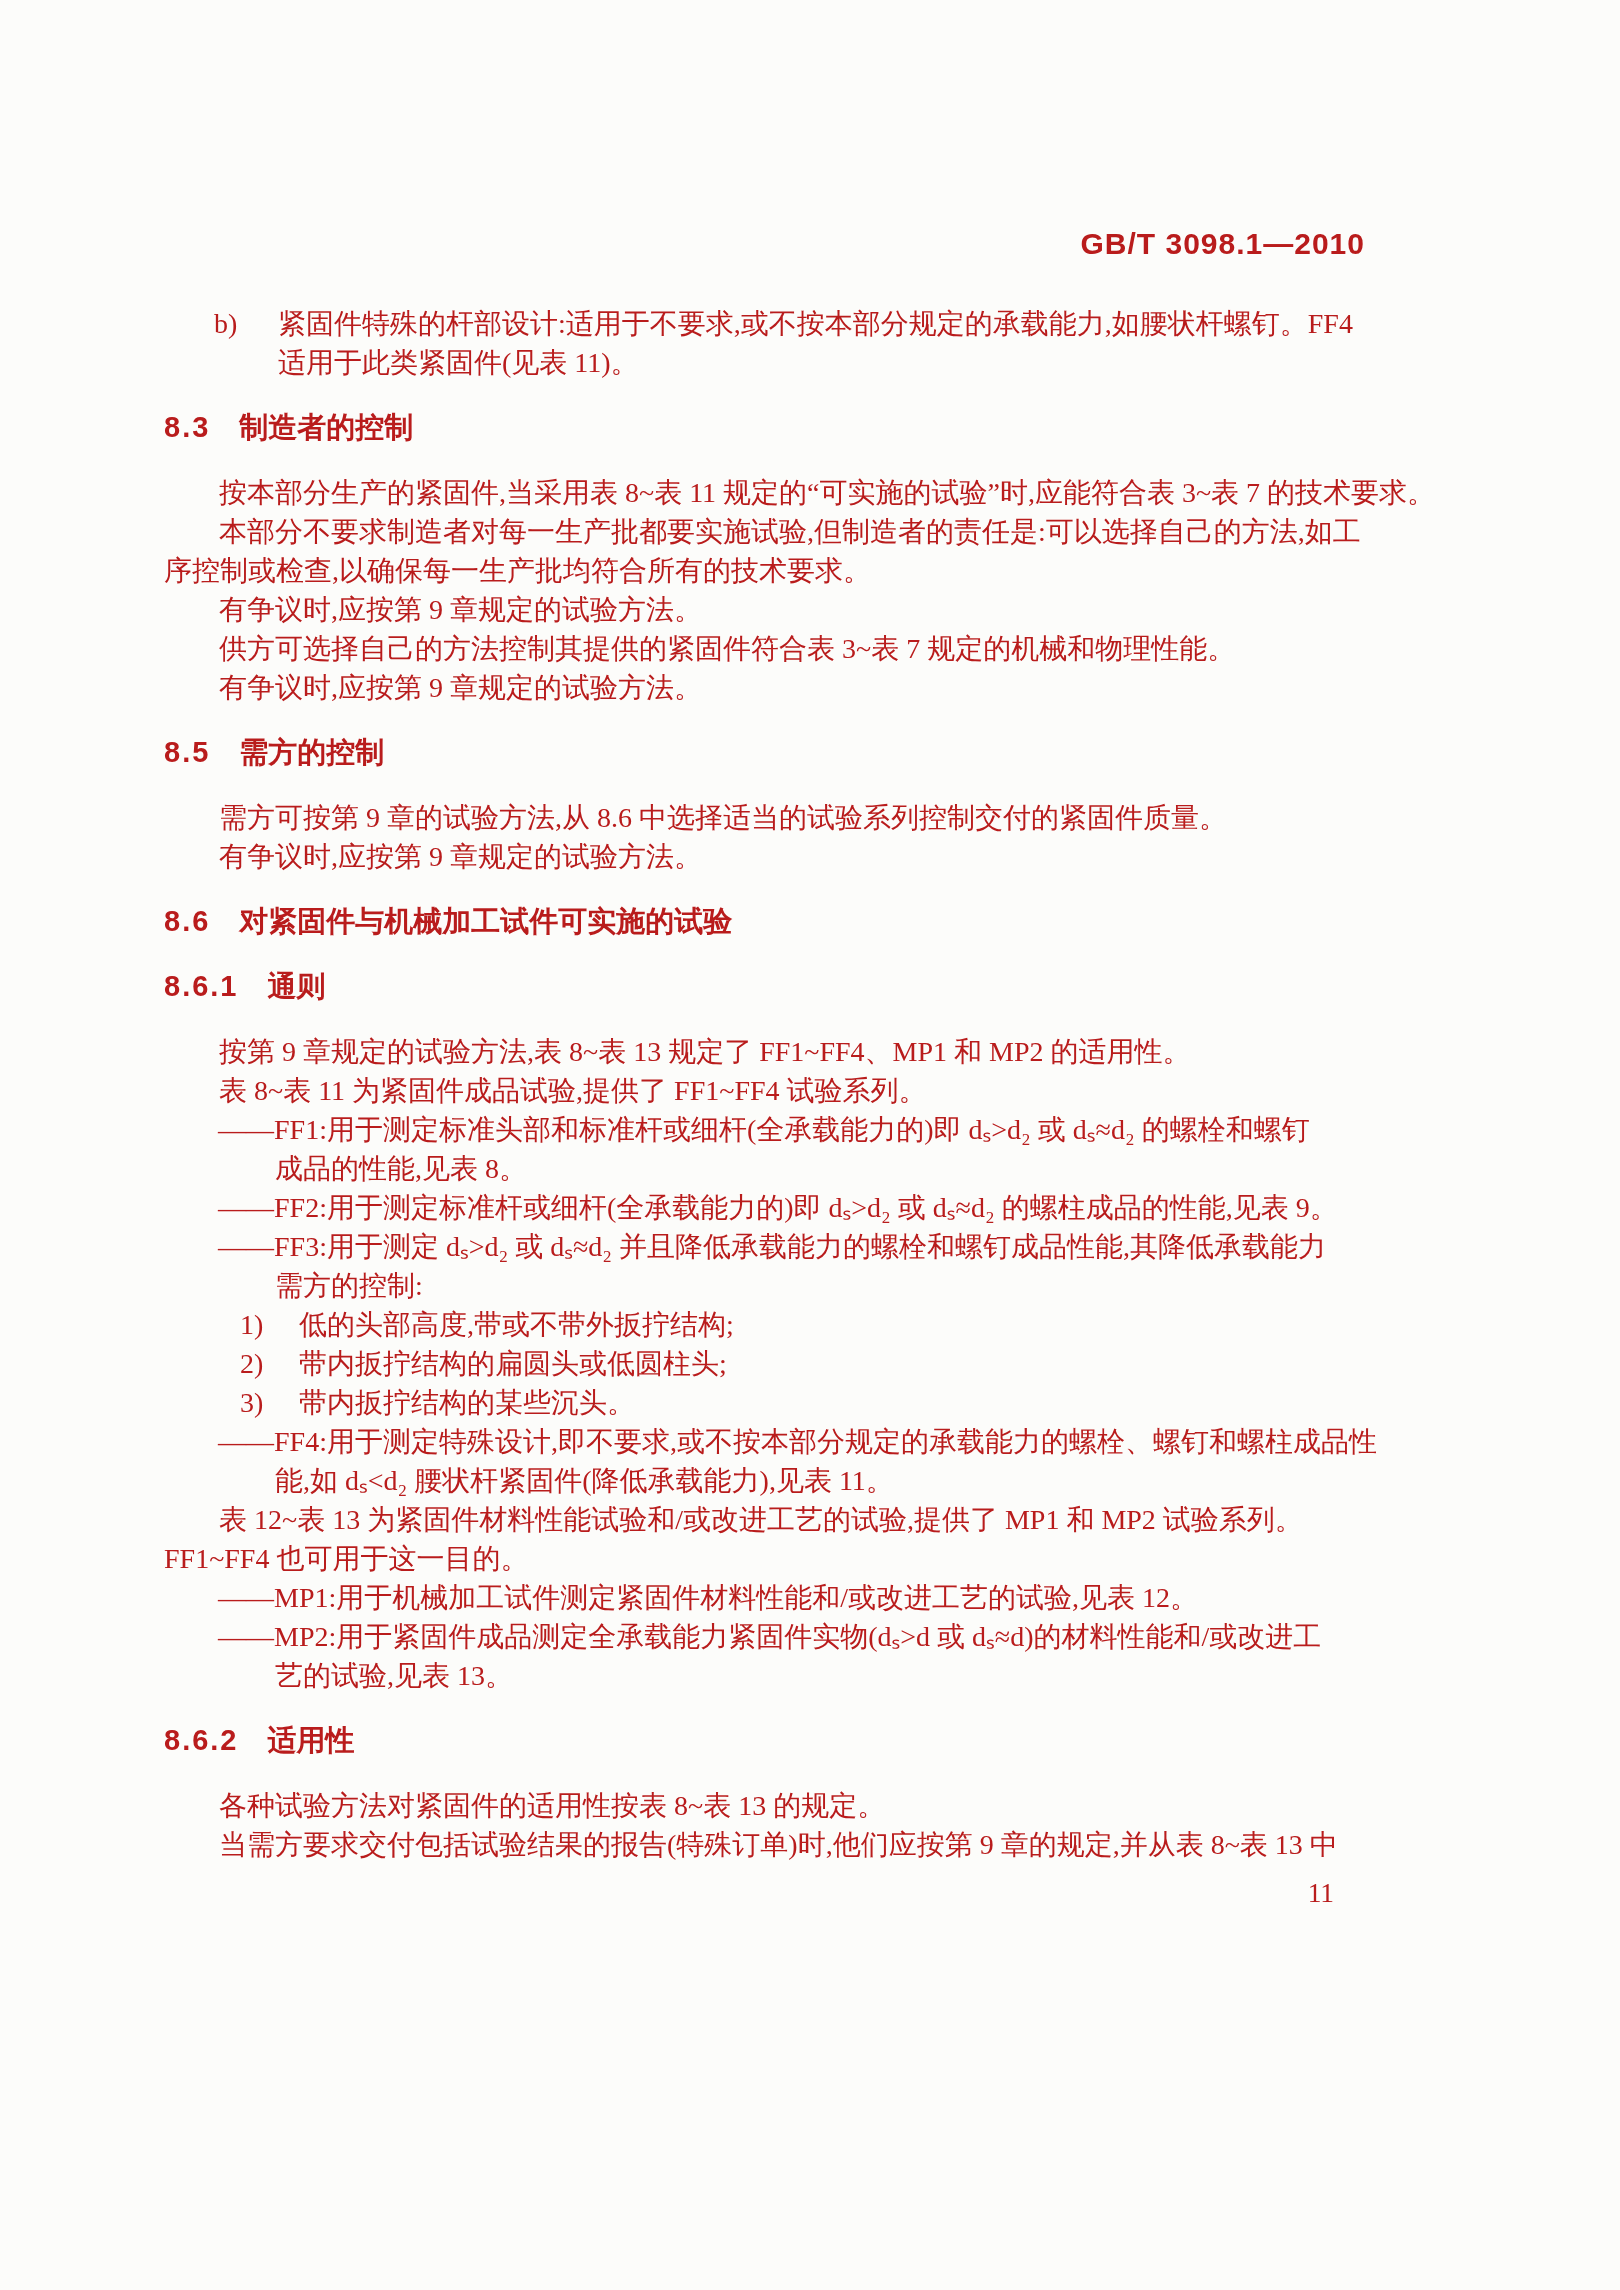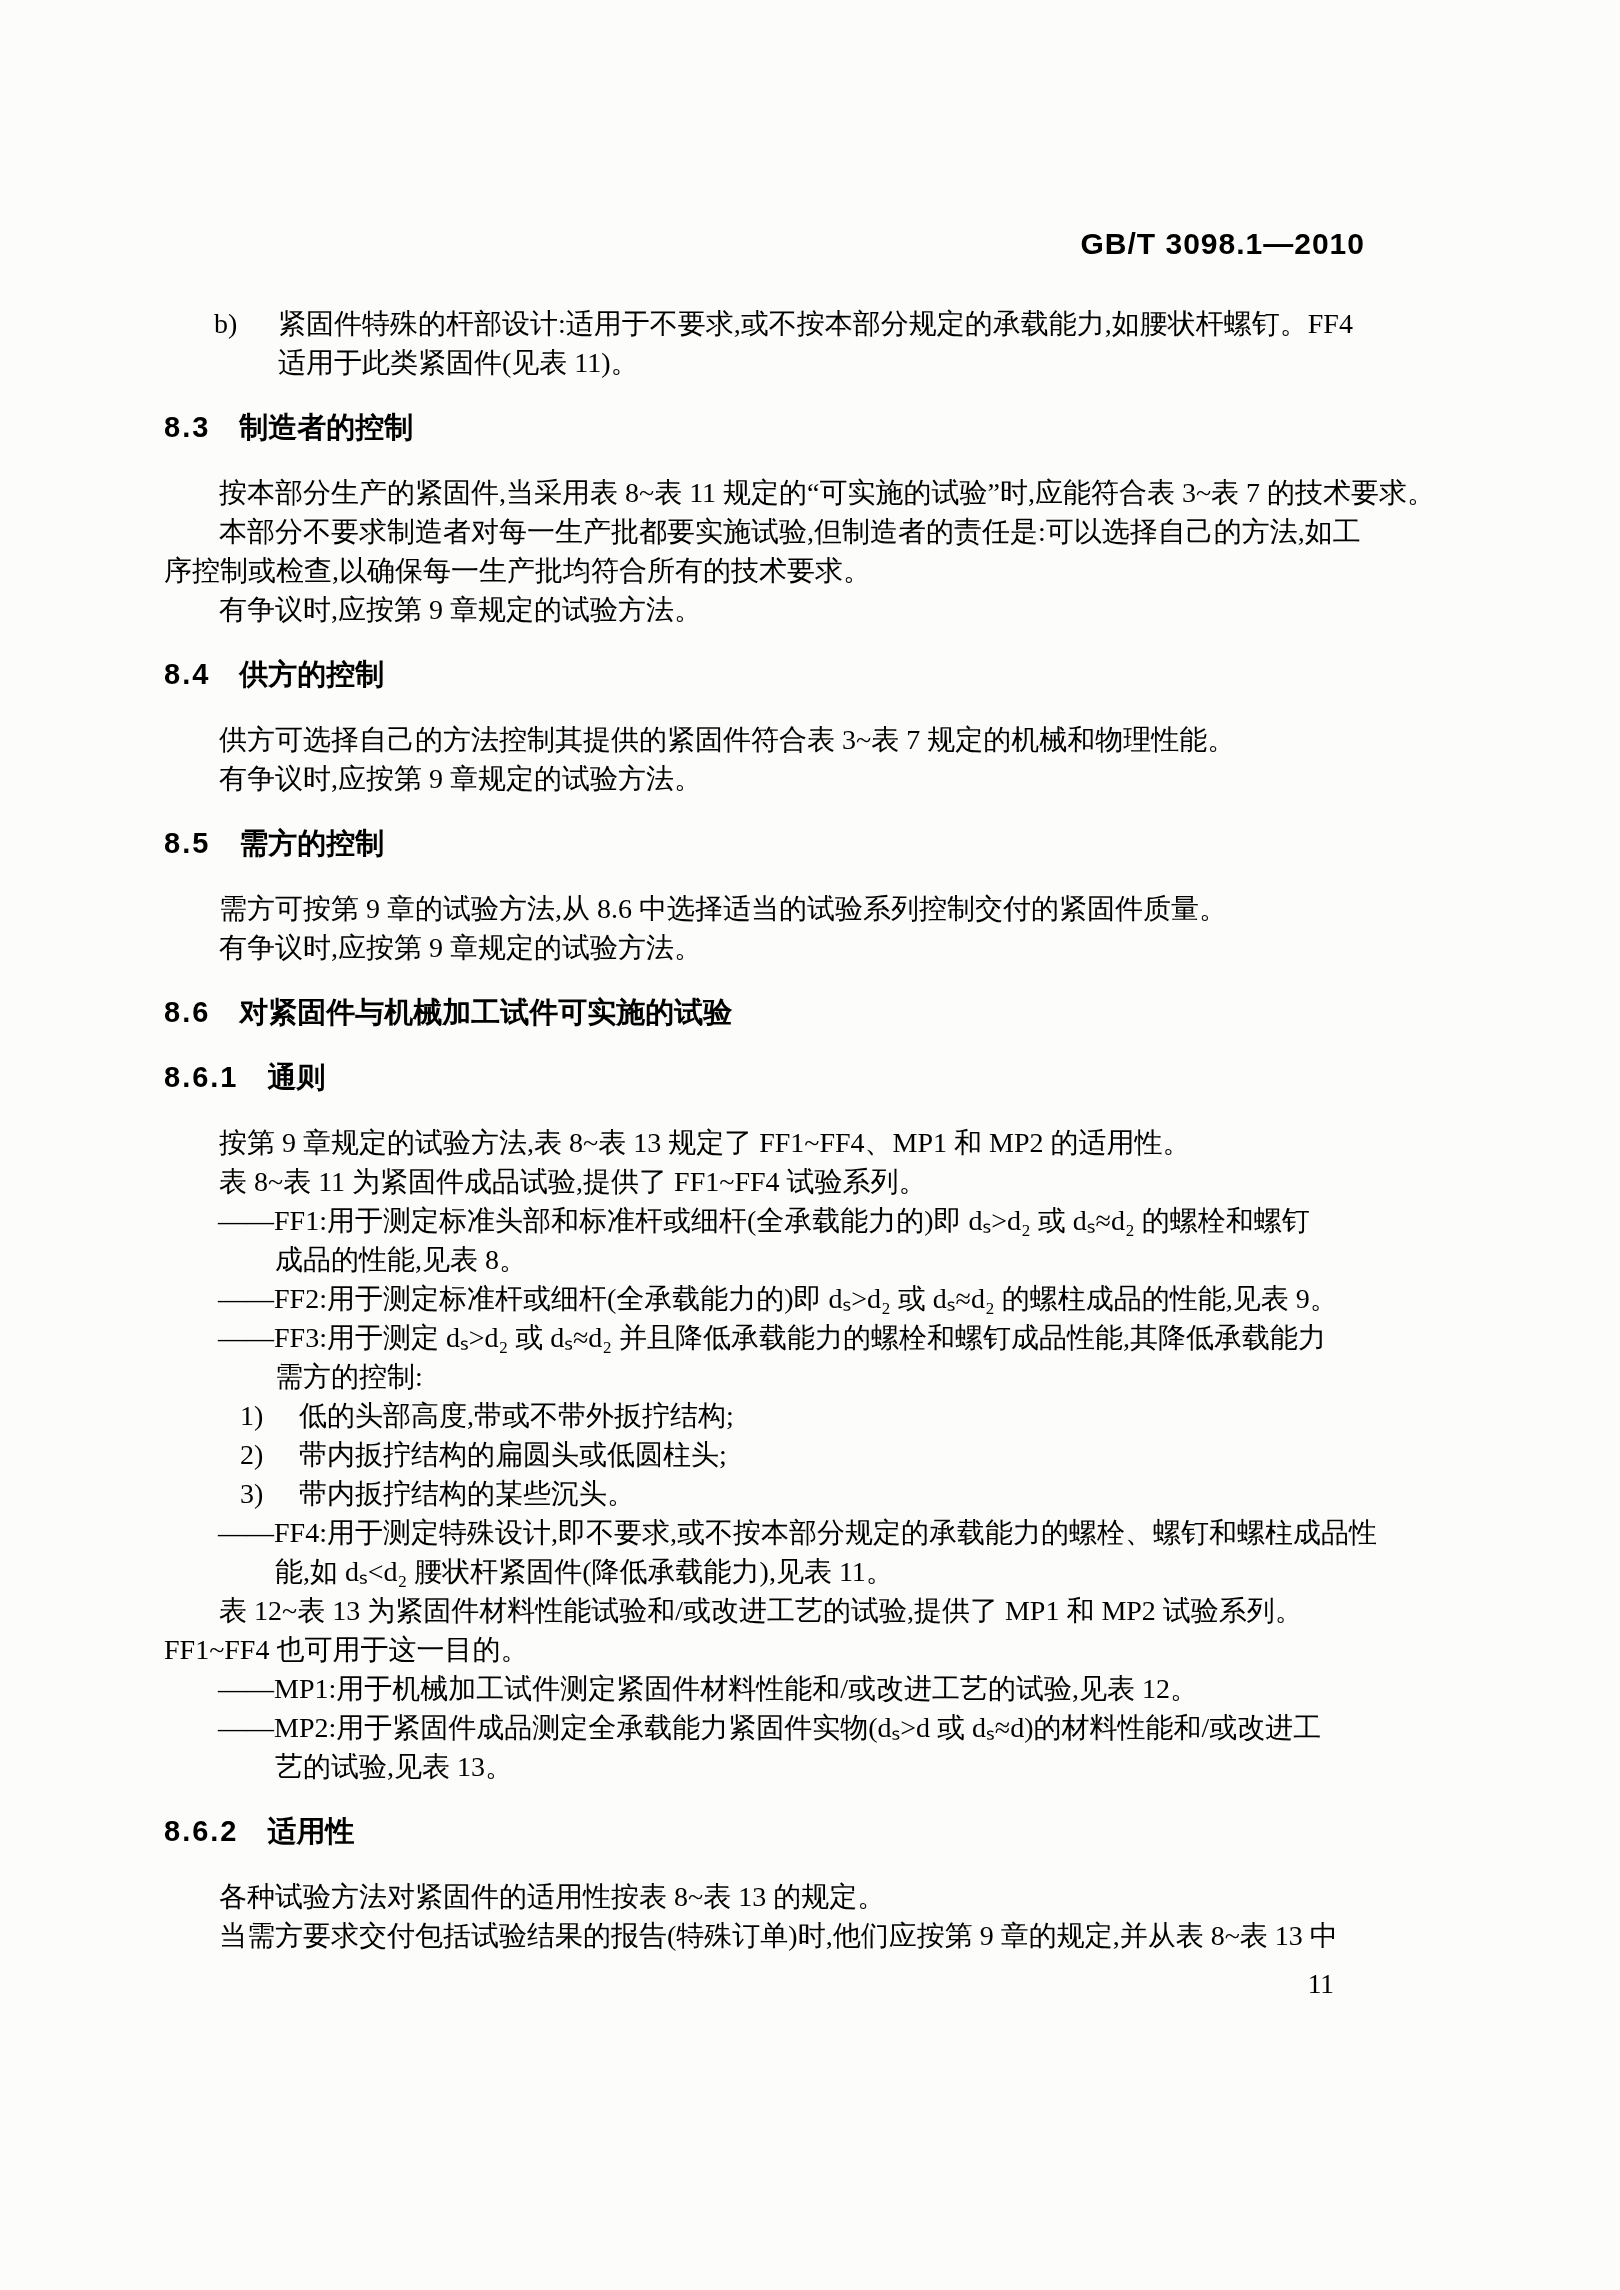--- a/index.html
+++ b/index.html
@@ -1,21 +1,21 @@
 <!DOCTYPE html>
 <html><head>
 <meta charset="utf-8">
 <style>
   html, body { margin: 0; padding: 0; background: #ffffff; }
   .page {
     position: relative;
     width: 1620px;
     height: 2291px;
     background: #fcfcfa;
-    color: #000000;
+    color: #b91c1c;
     font-family: "Liberation Serif", serif;
     overflow: hidden;
   }
   .doc-header {
     position: absolute;
     top: 227px;
     right: 255px;
     font-family: "Liberation Sans", sans-serif;
     font-weight: bold;
     font-size: 30px;
@@ -71,23 +71,20 @@
     <div class="line li-cont">适用于此类紧固件(见表 11)。</div>
 
     <div class="heading">
       <span class="h-num">8.3</span><span>制造者的控制</span>
     </div>
     <div class="line indent">按本部分生产的紧固件,当采用表 8~表 11 规定的“可实施的试验”时,应能符合表 3~表 7 的技术要求。</div>
     <div class="line indent">本部分不要求制造者对每一生产批都要实施试验,但制造者的责任是:可以选择自己的方法,如工</div>
     <div class="line">序控制或检查,以确保每一生产批均符合所有的技术要求。</div>
     <div class="line indent">有争议时,应按第 9 章规定的试验方法。</div>
 
-    <div class="heading">
-      <span class="h-num">8.4</span><span>供方的控制</span>
-    </div>
     <div class="line indent">供方可选择自己的方法控制其提供的紧固件符合表 3~表 7 规定的机械和物理性能。</div>
     <div class="line indent">有争议时,应按第 9 章规定的试验方法。</div>
 
     <div class="heading">
       <span class="h-num">8.5</span><span>需方的控制</span>
     </div>
     <div class="line indent">需方可按第 9 章的试验方法,从 8.6 中选择适当的试验系列控制交付的紧固件质量。</div>
     <div class="line indent">有争议时,应按第 9 章规定的试验方法。</div>
 
     <div class="heading">

